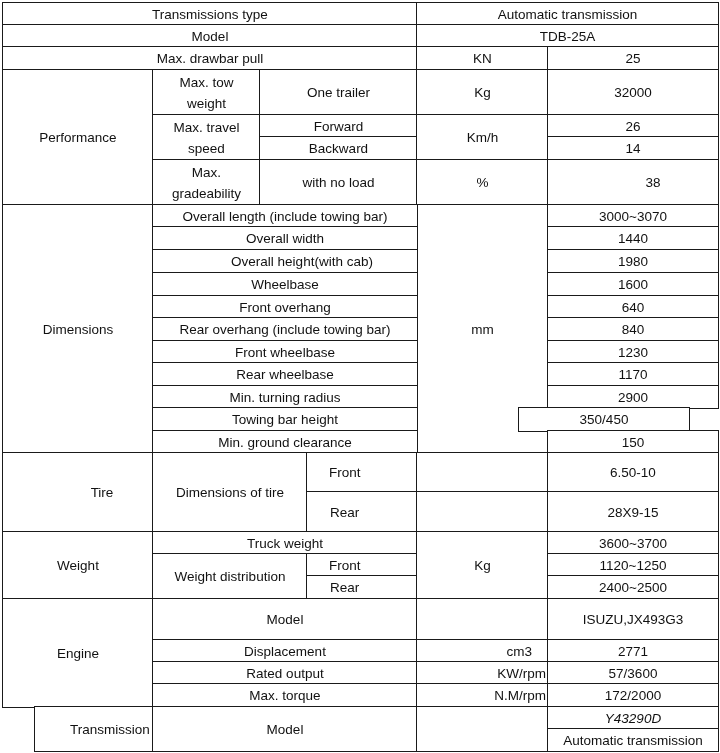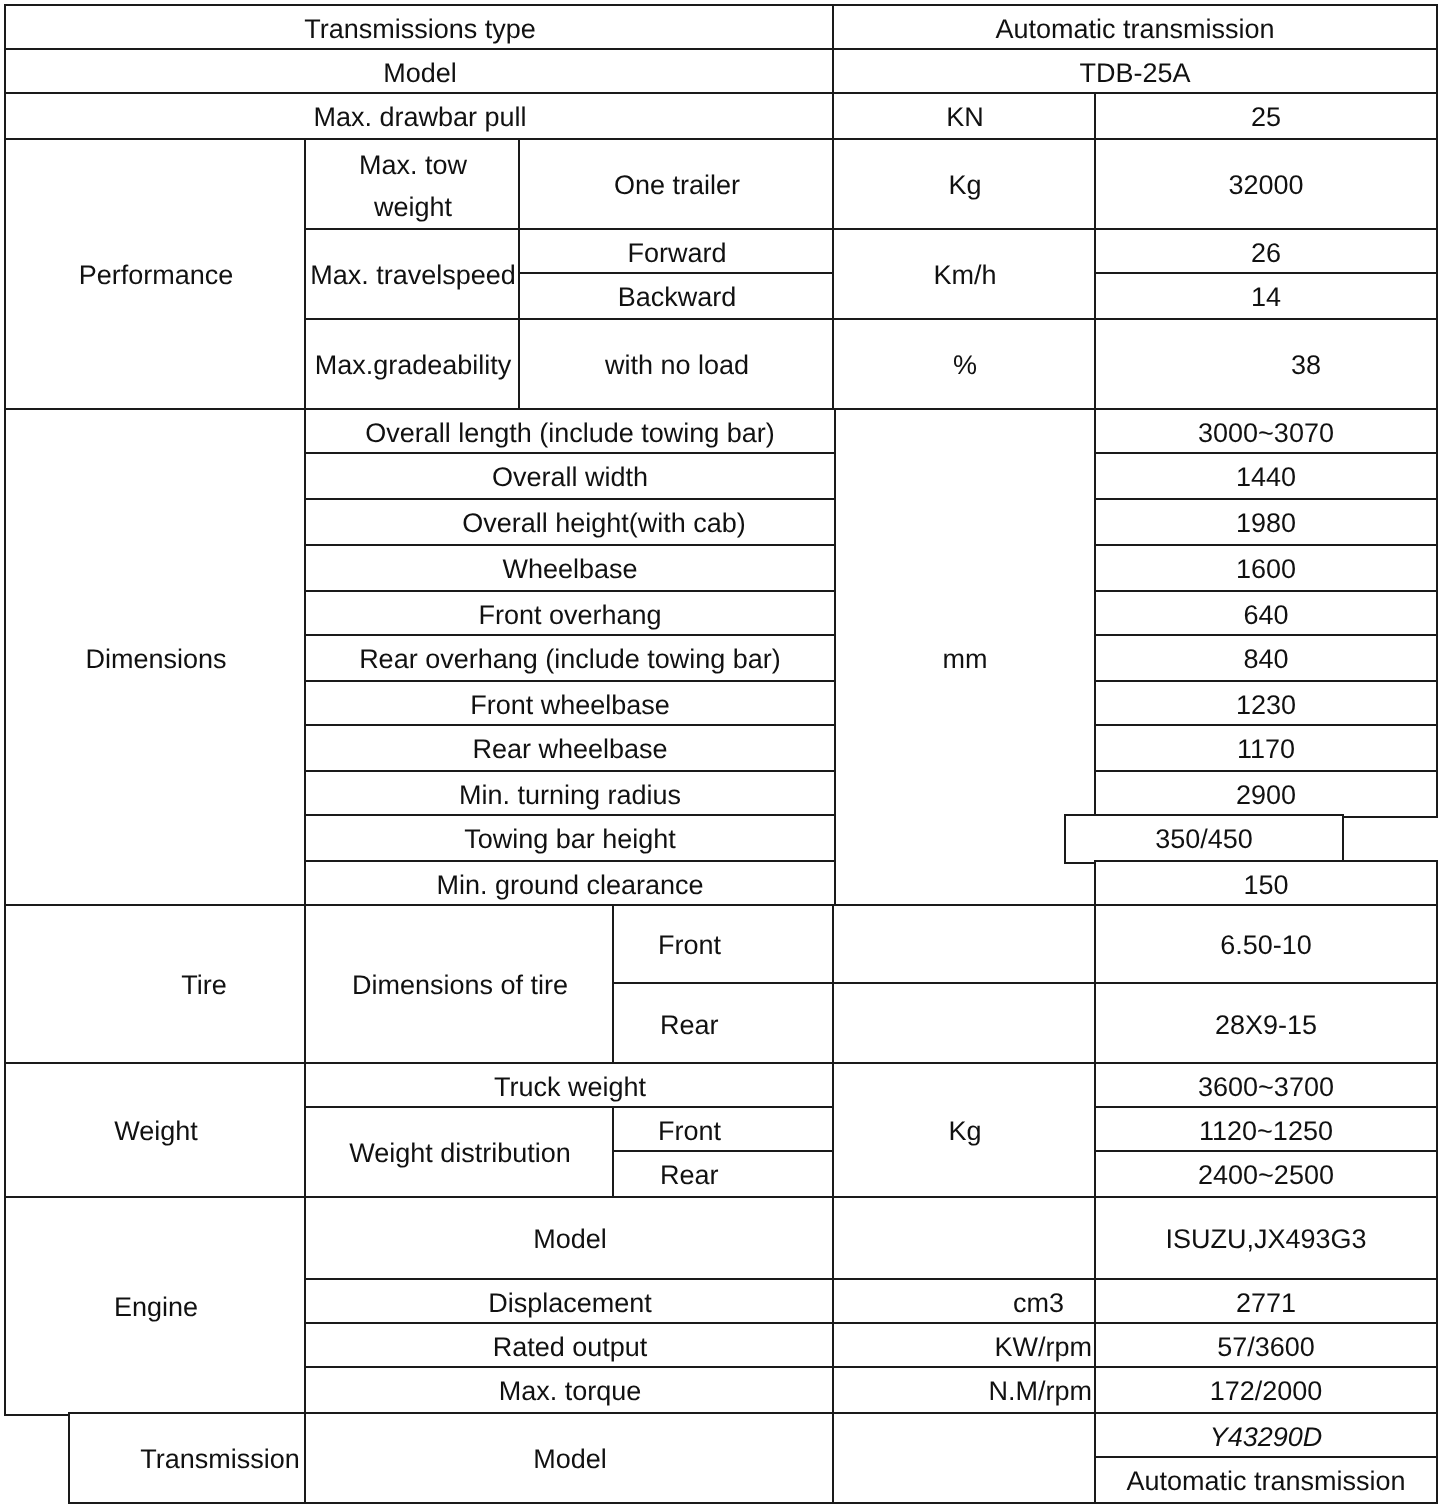--- a/index.html
+++ b/index.html
@@ -26,31 +26,31 @@
 <div class="c" style="left:2px;top:69px;width:152px;height:137px;">Performance</div>
 
 <div class="c" style="left:152px;top:69px;width:109px;height:47px;flex-direction:column;line-height:21px;">
   <span>Max. tow</span>
   <span>weight</span>
 </div>
 <div class="c" style="left:259px;top:69px;width:159px;height:47px;">One trailer</div>
 <div class="c" style="left:416px;top:69px;width:133px;height:47px;">Kg</div>
 <div class="c" style="left:547px;top:69px;width:172px;height:47px;">32000</div>
 
-<div class="c" style="left:152px;top:114px;width:109px;height:47px;flex-direction:row;line-height:21px;">
+<div class="c" style="left:152px;top:114px;width:109px;height:47px;flex-direction:column;line-height:21px;">
   <span>Max. travel</span>
   <span>speed</span>
 </div>
 <div class="c" style="left:259px;top:114px;width:159px;height:24px;">Forward</div>
 <div class="c" style="left:259px;top:136px;width:159px;height:25px;">Backward</div>
 <div class="c" style="left:416px;top:114px;width:133px;height:47px;">Km/h</div>
 <div class="c" style="left:547px;top:114px;width:172px;height:24px;">26</div>
 <div class="c" style="left:547px;top:136px;width:172px;height:25px;">14</div>
 
-<div class="c" style="left:152px;top:159px;width:109px;height:47px;line-height:21px;">
+<div class="c" style="left:152px;top:159px;width:109px;height:47px;flex-direction:column;line-height:21px;">
   <span>Max.</span>
   <span>gradeability</span>
 </div>
 <div class="c" style="left:259px;top:159px;width:159px;height:47px;">with no load</div>
 <div class="c" style="left:416px;top:159px;width:133px;height:47px;">%</div>
 <div class="c" style="left:547px;top:159px;width:172px;height:47px;padding-left:40px;">38</div>
 
 <div class="c" style="left:2px;top:204px;width:152px;height:250px;">Dimensions</div>
 <div class="c" style="left:416px;top:204px;width:133px;height:250px;">mm</div>
 
@@ -66,21 +66,21 @@
 <div class="c" style="left:547px;top:295px;width:172px;height:24px;">640</div>
 <div class="c" style="left:152px;top:317px;width:266px;height:25px;">Rear overhang (include towing bar)</div>
 <div class="c" style="left:547px;top:317px;width:172px;height:25px;">840</div>
 <div class="c" style="left:152px;top:340px;width:266px;height:24px;">Front wheelbase</div>
 <div class="c" style="left:547px;top:340px;width:172px;height:24px;">1230</div>
 <div class="c" style="left:152px;top:362px;width:266px;height:25px;">Rear wheelbase</div>
 <div class="c" style="left:547px;top:362px;width:172px;height:25px;">1170</div>
 <div class="c" style="left:152px;top:385px;width:266px;height:24px;">Min. turning radius</div>
 <div class="c" style="left:547px;top:385px;width:172px;height:24px;">2900</div>
 <div class="c" style="left:152px;top:407px;width:266px;height:25px;">Towing bar height</div>
-<div class="c" style="left:532px;top:407px;width:140px;height:25px;text-align:right;">350/450</div>
+<div class="c" style="left:518px;top:407px;width:172px;height:25px;text-align:right;">350/450</div>
 <div class="c" style="left:152px;top:430px;width:266px;height:24px;">Min. ground clearance</div>
 <div class="c" style="left:547px;top:430px;width:172px;height:24px;">150</div>
 
 <div class="c" style="left:2px;top:452px;width:152px;height:81px;padding-left:48px;">Tire</div>
 <div class="c" style="left:152px;top:452px;width:156px;height:81px;">Dimensions of tire</div>
 <div class="c" style="left:306px;top:452px;width:112px;height:41px;justify-content:flex-start;padding-left:22px;">Front</div>
 <div class="c" style="left:306px;top:491px;width:112px;height:42px;justify-content:flex-start;padding-left:23px;">Rear</div>
 <div class="c" style="left:416px;top:452px;width:133px;height:41px;"></div>
 <div class="c" style="left:416px;top:491px;width:133px;height:42px;"></div>
 <div class="c" style="left:547px;top:452px;width:172px;height:41px;">6.50-10</div>

